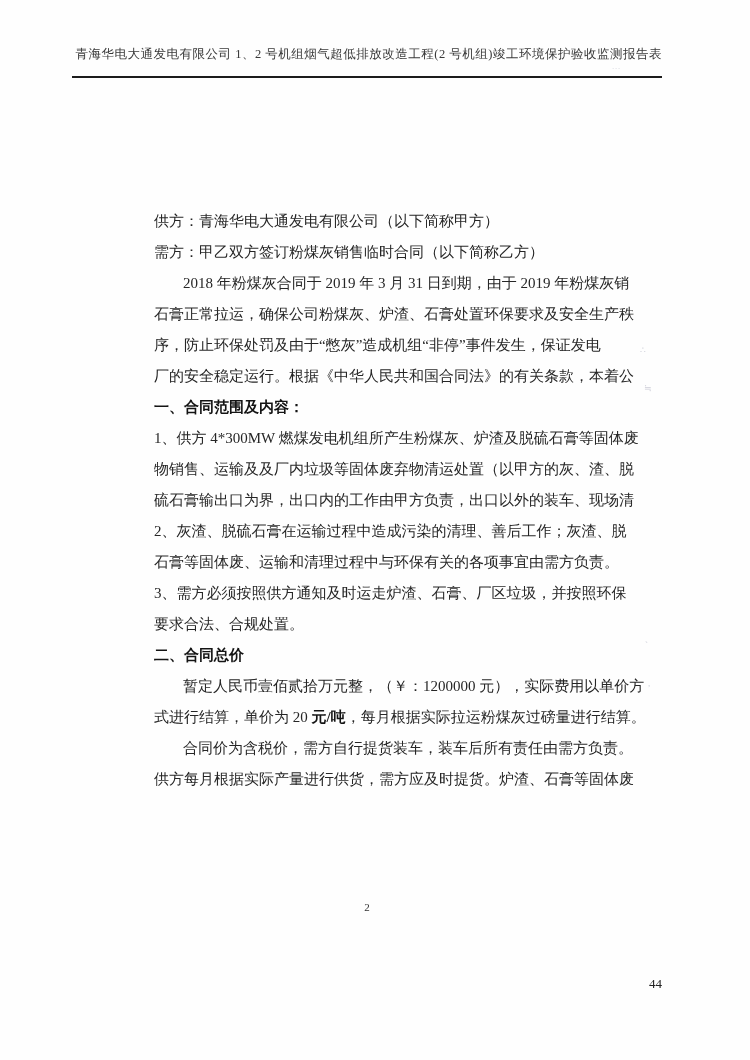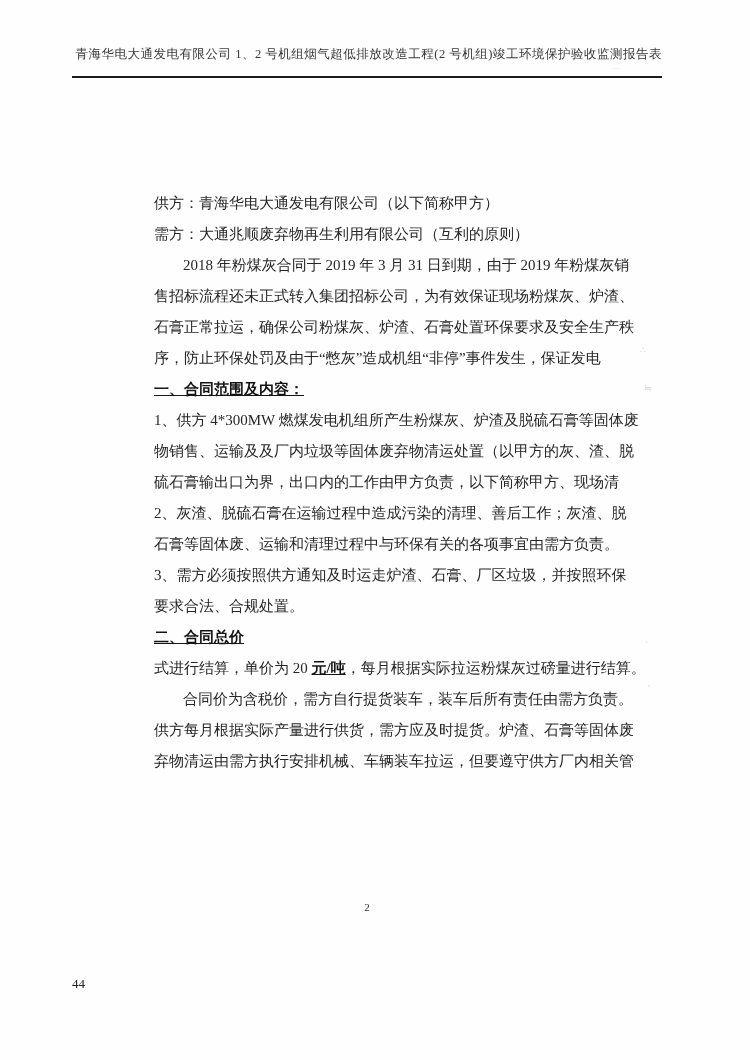--- a/index.html
+++ b/index.html
@@ -30,54 +30,53 @@
   .header-rule {
     position: absolute;
     top: 76px;
     left: 72px;
     width: 590px;
     height: 2px;
     background: #1c1c1c;
   }
   .doc-body {
     position: absolute;
-    top: 188px;
+    top: 206px;
     left: 154px;
     width: 472px;
     font-size: 15px;
   }
   .doc-line {
     height: 31px;
     line-height: 31px;
     white-space: nowrap;
     color: #262626;
   }
   .doc-line.indent {
     text-indent: 29px;
   }
   .doc-line.bold, .doc-line .bold {
     font-weight: bold;
     color: #141414;
-    text-decoration: underline;
   }
   .inner-page-num {
     position: absolute;
     top: 901px;
     left: 72px;
     width: 590px;
     text-align: center;
     font-size: 11px;
     color: #333333;
   }
   .footer-page-num {
     position: absolute;
     top: 976px;
     left: 72px;
     width: 590px;
-    text-align: left;
+    text-align: right;
     font-size: 13px;
     color: #222222;
   }
   .scan-artifact {
     position: absolute;
     color: rgba(125, 128, 155, 0.38);
     font-size: 9px;
     filter: blur(0.7px);
     user-select: none;
   }
@@ -93,38 +92,38 @@
 <div class="page">
 
   <div class="page-header">
     <span>青海华电大通发电有限公司 1、2 号机组烟气超低排放改造工程(2 号机组)竣工环境保护验收监测报告表</span>
   </div>
 
   <div class="header-rule"></div>
 
   <div class="doc-body">
       <div class="doc-line"><span>供方：青海华电大通发电有限公司（以下简称甲方）</span></div>
-      <div class="doc-line"><span>需方：大通兆顺废弃物再生利用有限公司（互利的原则）</span></div>
+      <div class="doc-line"><span>需方：甲乙双方签订粉煤灰销售临时合同（以下简称乙方）</span></div>
       <div class="doc-line indent"><span>2018 年粉煤灰合同于 2019 年 3 月 31 日到期，由于 2019 年粉煤灰销</span></div>
-      <div class="doc-line"><span>售招标流程还未正式转入集团招标公司，为有效保证现场粉煤灰、炉渣、</span></div>
       <div class="doc-line"><span>石膏正常拉运，确保公司粉煤灰、炉渣、石膏处置环保要求及安全生产秩</span></div>
       <div class="doc-line"><span>序，防止环保处罚及由于“憋灰”造成机组“非停”事件发生，保证发电</span></div>
+      <div class="doc-line"><span>厂的安全稳定运行。根据《中华人民共和国合同法》的有关条款，本着公</span></div>
       <div class="doc-line bold"><span class="bold">一、合同范围及内容：</span></div>
       <div class="doc-line"><span>1、供方 4*300MW 燃煤发电机组所产生粉煤灰、炉渣及脱硫石膏等固体废</span></div>
       <div class="doc-line"><span>物销售、运输及及厂内垃圾等固体废弃物清运处置（以甲方的灰、渣、脱</span></div>
-      <div class="doc-line"><span>硫石膏输出口为界，出口内的工作由甲方负责，以下简称甲方、现场清</span></div>
+      <div class="doc-line"><span>硫石膏输出口为界，出口内的工作由甲方负责，出口以外的装车、现场清</span></div>
       <div class="doc-line"><span>2、灰渣、脱硫石膏在运输过程中造成污染的清理、善后工作；灰渣、脱</span></div>
       <div class="doc-line"><span>石膏等固体废、运输和清理过程中与环保有关的各项事宜由需方负责。</span></div>
       <div class="doc-line"><span>3、需方必须按照供方通知及时运走炉渣、石膏、厂区垃圾，并按照环保</span></div>
       <div class="doc-line"><span>要求合法、合规处置。</span></div>
       <div class="doc-line bold"><span class="bold">二、合同总价</span></div>
+      <div class="doc-line indent"><span>暂定人民币壹佰贰拾万元整，（￥：1200000 元），实际费用以单价方</span></div>
       <div class="doc-line"><span>式进行结算，单价为 20 </span><span class="bold">元/吨</span><span>，每月根据实际拉运粉煤灰过磅量进行结算。</span></div>
       <div class="doc-line indent"><span>合同价为含税价，需方自行提货装车，装车后所有责任由需方负责。</span></div>
       <div class="doc-line"><span>供方每月根据实际产量进行供货，需方应及时提货。炉渣、石膏等固体废</span></div>
-      <div class="doc-line"><span>弃物清运由需方执行安排机械、车辆装车拉运，但要遵守供方厂内相关管</span></div>
     </div>
 
   <div class="inner-page-num">2</div>
 
   <div class="footer-page-num">44</div>
 
   <div class="scan-artifact artifact-1">∴</div>
   <div class="scan-artifact artifact-2">≒</div>
   <div class="scan-artifact artifact-3">`</div>
   <div class="scan-artifact artifact-4">,</div>

